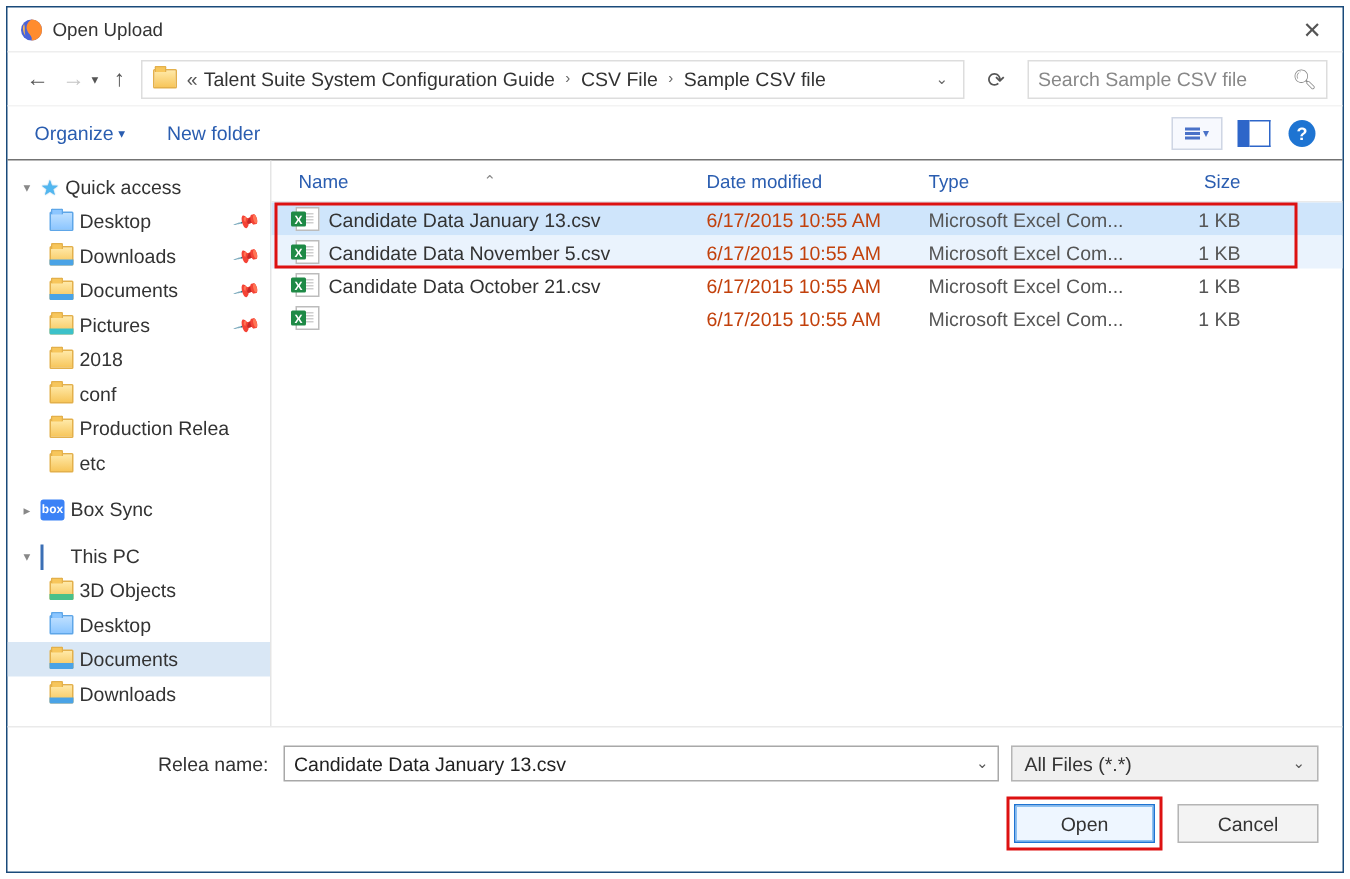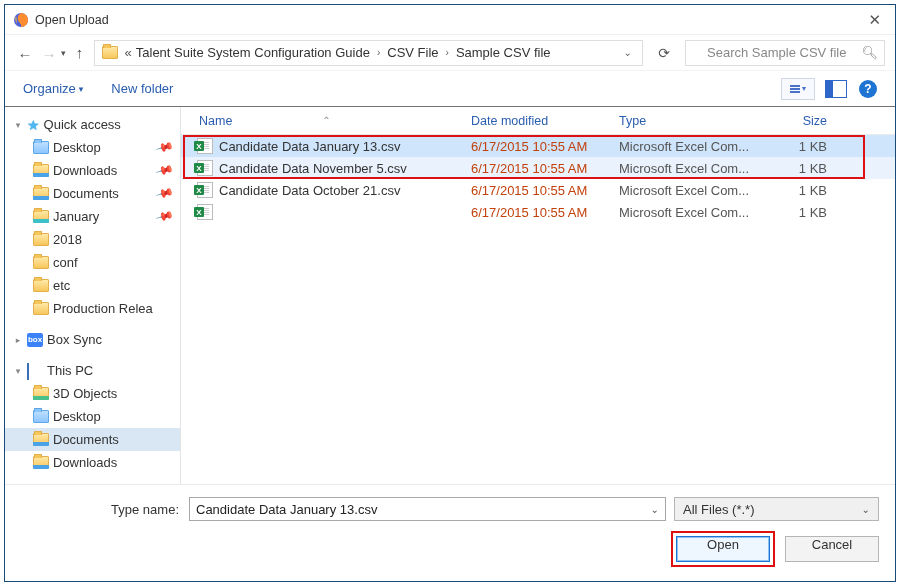--- a/index.html
+++ b/index.html
@@ -18,21 +18,21 @@
   .navrow .dd { font-size:9px; color:#555; margin-left:-2px;}
   .navrow .sep-folder { width:18px; height:18px; display:flex; align-items:center; justify-content:center; margin:0 2px;}
   .breadcrumb { flex:1; display:flex; align-items:center; height:26px; border:1px solid #ddd; padding:0 4px; gap:0; min-width:0; background:#fff;}
   .breadcrumb .crumb { padding:0 4px; color:#333; white-space:nowrap;}
   .breadcrumb .caret { color:#666; font-size:10px; padding:0 3px;}
   .breadcrumb .pre { color:#555; padding-left:4px;}
   .breadcrumb .flex {flex:1;}
   .breadcrumb .end-caret { color:#666; font-size:10px; padding:0 6px;}
   .refresh { width:26px; height:26px; display:flex; align-items:center; justify-content:center; color:#555; font-size:14px; margin:0 4px 0 4px;}
   .searchbox { width:200px; height:26px; border:1px solid #ddd; display:flex; align-items:center; padding:0 6px; color:#888; font-size:13px; background:#fff;}
-  .searchbox .ph { flex:1;text-align:center;}
+  .searchbox .ph { flex:1;}
   .searchbox .mag { color:#888; font-size:13px;}
   
   .toolbar { height:36px; display:flex; align-items:center; padding:0 18px; font-size:13px; color:#2a5db0; border-bottom:1px solid #737373;}
   .toolbar .dd2 { font-size:9px; color:#2a5db0; margin-left:3px;}
   .toolbar .gap { width:28px;}
   .toolbar .spacer{flex:1;}
   .toolbar .view-btn{ width:34px; height:22px; border:1px solid #cfd6e4; display:flex; align-items:center; justify-content:center; gap:2px; margin-right:10px; background:#f7f9fe;}
   .toolbar .view-btn .bars{ display:flex; flex-direction:column; gap:1px;}
   .toolbar .view-btn .bars span{ width:10px; height:2px; background:#4a72c8;}
   .toolbar .view-btn .vdd{ font-size:8px; color:#4a72c8;}
@@ -84,21 +84,21 @@
   .ico-csv .x{ position:absolute; left:-3px; top:3px; width:10px; height:10px; background:#1e8a46; color:#fff; font-size:8px; font-weight:bold; display:flex; align-items:center; justify-content:center; border-radius:1px;}
   
   .bottom{ border-top:1px solid #eaeaea; padding:12px 16px 14px 16px; display:flex; flex-direction:column; gap:10px;}
   .fname-row{ display:flex; align-items:center; gap:8px; font-size:13px;}
   .fname-row .lbl{ width:160px; text-align:right; padding-right:2px; color:#333;}
   .fname-row .input{ flex:1; height:24px; border:1px solid #a8a8a8; display:flex; align-items:center; padding:0 6px; background:#fff; font-size:13px; color:#222;}
   .fname-row .input .dd3{ margin-left:auto; font-size:10px; color:#555;}
   .fname-row .filter{ width:205px; height:24px; border:1px solid #b5b5b5; background:#f0f0f0; display:flex; align-items:center; padding:0 8px; font-size:13px; color:#333;}
   .fname-row .filter .dd3{ margin-left:auto; font-size:10px; color:#555;}
   .btn-row{ display:flex; justify-content:flex-end; gap:10px; padding-right:0;}
-  .btn{ width:94px; height:26px; border:1px solid #b5b5b5; background:#f3f3f3; display:flex; justify-content:center; font-size:13px; color:#333;}
+  .btn{ width:94px; height:26px; border:1px solid #b5b5b5; background:#f3f3f3; display:flex; align-items:center; justify-content:center; font-size:13px; color:#333;}
   .btn.open{ border:1px solid #1e74d2; box-shadow:inset 0 0 0 1px #8cc1f2; background:#eef6ff;}
 </style>
 </head>
 <body>
 
 <div class="frame">
 
   <div class="titlebar">
     <span class="app-icon">
       <svg viewBox="0 0 16 16">
@@ -182,38 +182,38 @@
           <span class="ico-folder">
             <span class="strip-b"></span>
           </span>
           <span>Documents</span>
           <span class="pin">📌</span>
         </div>
       <div class="tree-item indent1">
           <span class="ico-folder">
             <span class="strip-t"></span>
           </span>
-          <span>January</span>
+          <span>Pictures</span>
           <span class="pin">📌</span>
         </div>
       <div class="tree-item indent1">
           <span class="ico-folder"></span>
           <span>2018</span>
         </div>
       <div class="tree-item indent1">
           <span class="ico-folder"></span>
           <span>conf</span>
         </div>
       <div class="tree-item indent1">
           <span class="ico-folder"></span>
+          <span>Production Relea</span>
+        </div>
+      <div class="tree-item indent1">
+          <span class="ico-folder"></span>
           <span>etc</span>
-        </div>
-      <div class="tree-item indent1">
-          <span class="ico-folder"></span>
-          <span>Production Relea</span>
         </div>
       <div style="height:8px"></div>
       <div class="tree-item">
           <span class="caret-t closed"></span>
           <span class="ico-box">box</span>
           <span>Box Sync</span>
         </div>
       <div style="height:8px"></div>
       <div class="tree-item">
           <span class="caret-t open"></span>
@@ -302,21 +302,21 @@
           <span class="c-date">6/17/2015 10:55 AM</span>
           <span class="c-type">Microsoft Excel Com...</span>
           <span class="c-size">1 KB</span>
         </div>
       </div>
     </div>
   </div>
 
   <div class="bottom">
     <div class="fname-row">
-      <span class="lbl">Type name:</span>
+      <span class="lbl">Relea name:</span>
       <div class="input">
         <span>Candidate Data January 13.csv</span>
         <span class="dd3">⌄</span>
       </div>
       <div class="filter">
         <span>All Files (*.*)</span>
         <span class="dd3">⌄</span>
       </div>
     </div>
     <div class="btn-row">

